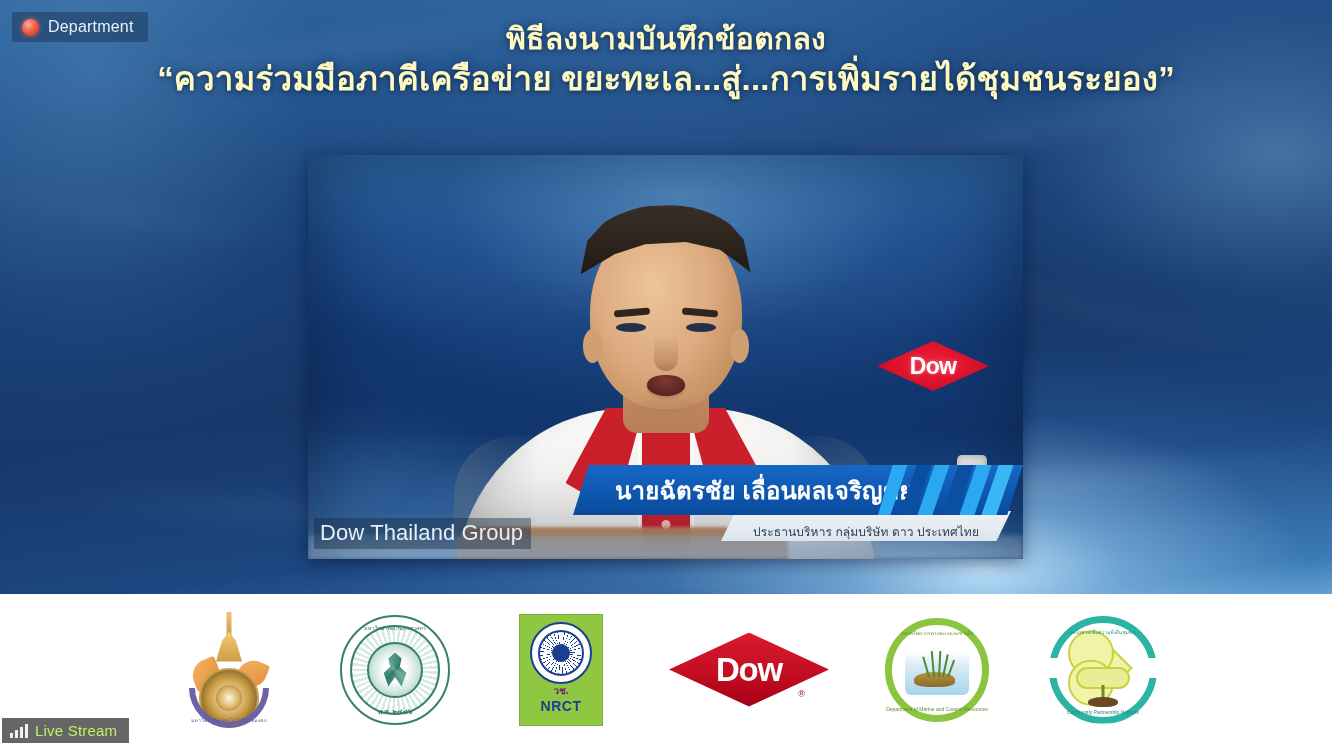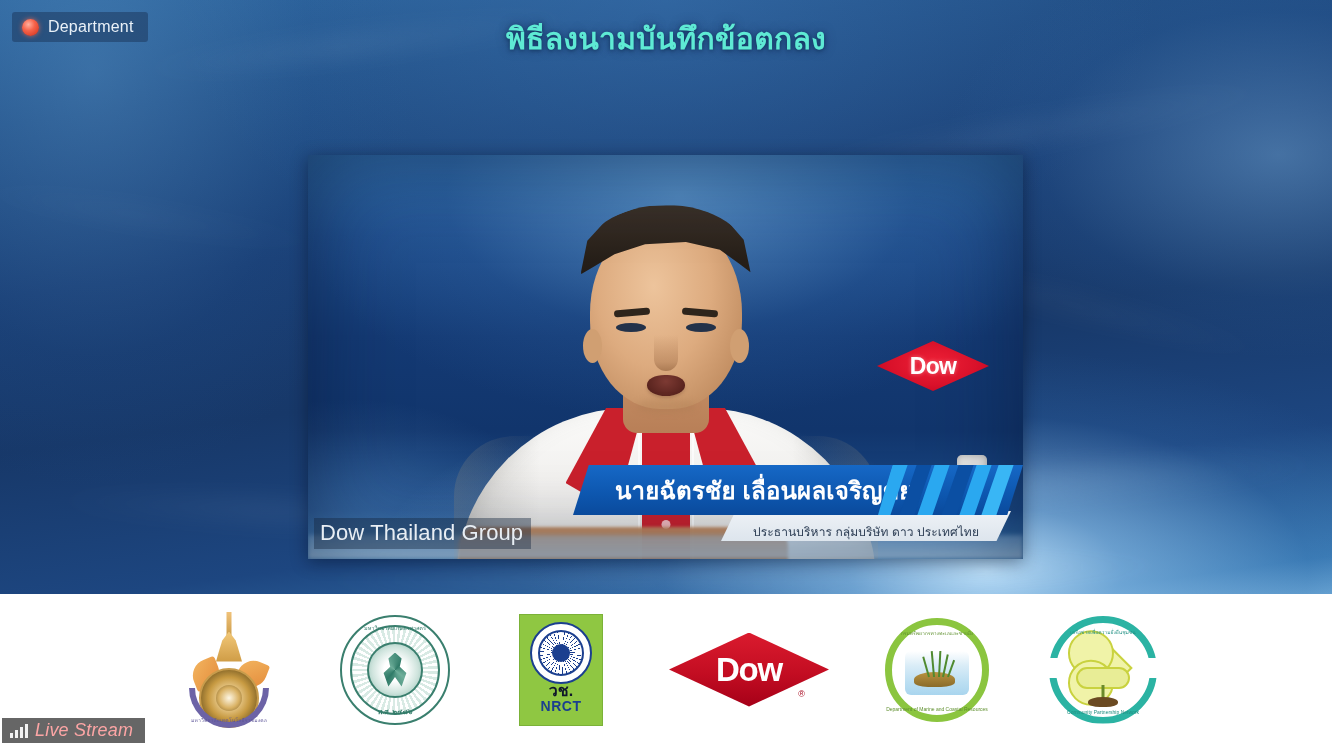--- a/index.html
+++ b/index.html
@@ -47,21 +47,21 @@
     width:17px; height:17px; border-radius:50%;
     background:radial-gradient(circle at 38% 32%, #ffb0a0 0%, #f7634a 40%, #e0452f 72%, #c4301f 100%);
     box-shadow:0 0 5px rgba(255,110,80,.75);
     flex:none;
   }
   .rec-label { color:#e9f1f8; font-size:16px; letter-spacing:.2px; white-space:nowrap; }
 
   
   .title-wrap {
     position:absolute; left:0; top:20px; width:1332px;
-    text-align:center; color:#5eead4;
+    text-align:center; color:#fef9c3;
     text-shadow:0 1px 4px rgba(0,20,50,.55), 0 0 12px rgba(0,30,70,.35);
   }
   .title-l1 { font-size:30px; font-weight:bold; line-height:38px; letter-spacing:.3px; }
   .title-l2 { font-size:33px; font-weight:bold; line-height:44px; letter-spacing:.2px; margin-top:-1px; }
   .title-date { font-size:25px; font-weight:bold; line-height:34px; margin-top:4px; letter-spacing:.4px; }
 
   
   .video-tile {
     position:absolute; left:308px; top:155px; width:715px; height:404px;
     overflow:hidden; background:#0e2248;
@@ -268,21 +268,21 @@
   .nrct { position:relative; width:84px; height:112px; background:#8fc742;
     border:1px solid #7bb238; display:flex; flex-direction:column;
     align-items:center; padding-top:7px; }
   .nrct-circ { width:62px; height:62px; border-radius:50%; background:#ffffff;
     border:2px solid #1b3f8f; position:relative; }
   .nrct-ring { position:absolute; left:6px; top:6px; right:6px; bottom:6px;
     border-radius:50%; border:2px solid #1b3f8f;
     background:repeating-conic-gradient(from 0deg,#ffffff 0deg 9deg,#1b3f8f 9deg 11deg); }
   .nrct-hub { position:absolute; left:50%; top:50%; transform:translate(-50%,-50%);
     width:18px; height:18px; border-radius:50%; background:#1b3f8f; }
-  .nrct-th { color:#0f172a; font-size:16px; font-weight:bold; margin-top:0; line-height:14px; }
+  .nrct-th { color:#701a75; font-size:10px; font-weight:bold; margin-top:0; line-height:14px; }
   .nrct-en { color:#1b3f8f; font-size:14px; font-weight:bold; line-height:16px; letter-spacing:.5px; }
 
   
   .dow-big { position:relative; width:160px; height:74px; }
   .dow-big .dm {
     position:absolute; inset:0;
     background:linear-gradient(180deg,#da1b2e 0%,#c30d22 55%,#a50018 100%);
     clip-path:polygon(50% 0%, 100% 50%, 50% 100%, 0% 50%);
   }
   .dow-big .dt {
@@ -342,21 +342,21 @@
     position:absolute; left:2px; top:718px; height:25px;
     display:flex; align-items:center; gap:7px; padding:0 12px 0 8px;
     background:rgba(85,85,85,.90);
   }
   .bars { display:flex; align-items:flex-end; gap:2px; height:14px; }
   .bars i { display:block; width:3px; background:#f2f2f2; }
   .bars i:nth-child(1){ height:5px; }
   .bars i:nth-child(2){ height:8px; }
   .bars i:nth-child(3){ height:11px; }
   .bars i:nth-child(4){ height:14px; }
-  .live-label { color:#fca5a5; font-size:18px; white-space:nowrap; letter-spacing:.2px;font-style:italic; }
+  .live-label { color:#bef264; font-size:15px; white-space:nowrap; letter-spacing:.2px; }
 </style>
 </head>
 <body>
 
 <div id="stage">
 
   <div class="backdrop">
     <div class="wisp w1"></div>
     <div class="wisp w2"></div>
     <div class="wisp w3"></div>
@@ -366,20 +366,21 @@
     <div class="wisp w7"></div>
   </div>
 
   <div class="rec-pill">
     <span class="rec-dot"></span>
     <span class="rec-label">Department</span>
   </div>
 
   <div class="title-wrap">
     <div class="title-l1">พิธีลงนามบันทึกข้อตกลง</div>
+    <div class="title-l2">“ความร่วมมือภาคีเครือข่าย ขยะทะเล...สู่...การเพิ่มรายได้ชุมชนระยอง”</div>
   </div>
 
   <div class="video-tile">
     <div class="vid-bg"></div>
 
     <div class="person">
       <div class="shoulders">
         <div class="sh-shadeL"></div>
         <div class="sh-shadeR"></div>
         <div class="collar-l"></div>

